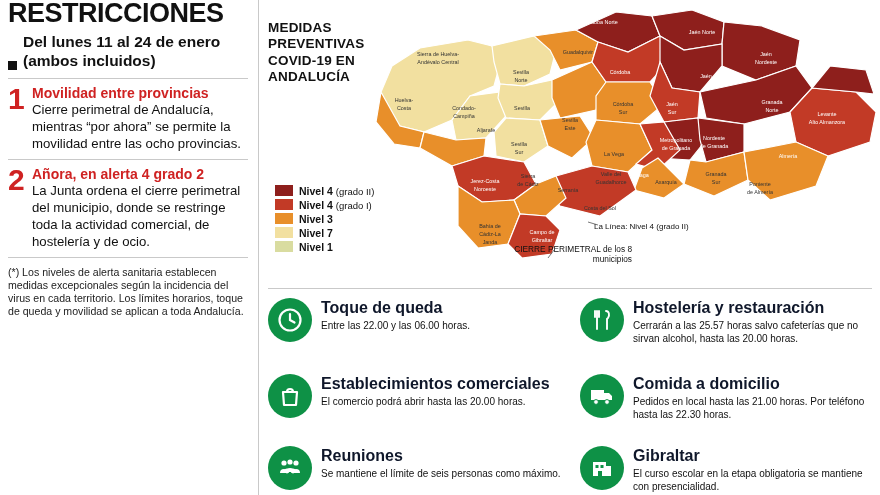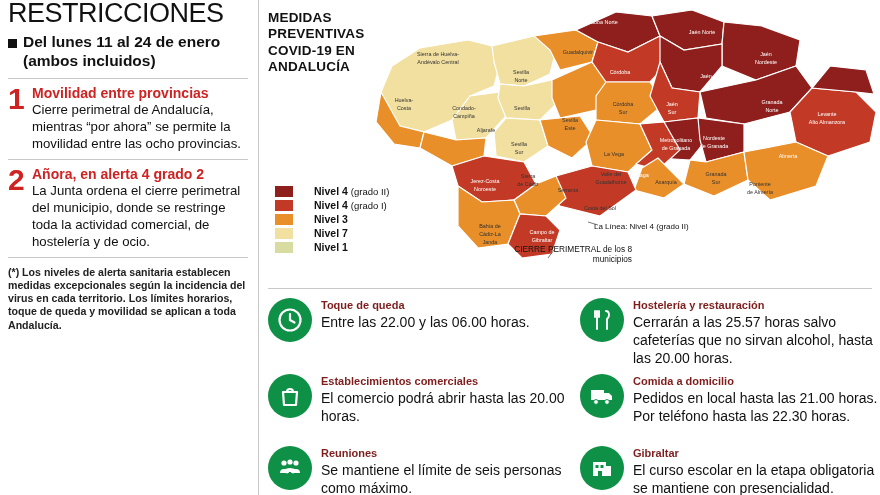--- a/index.html
+++ b/index.html
@@ -10,26 +10,26 @@
     color:#1a1a1a;
   }
   .page{position:relative;width:880px;height:495px;}
 
   
   .left{
     position:absolute;left:0;top:0;width:258px;height:495px;
     padding:0 10px 0 8px;box-sizing:border-box;
   }
   .title-restricciones{
-    font-size:27px;font-weight:normal;letter-spacing:-0.5px;
+    font-size:27px;font-weight:bold;letter-spacing:-0.5px;
     color:#111;margin:0 0 6px 0;line-height:1;
     padding-top:0;
   }
   .bullet-row{
-    display:flex;align-items:flex-start;gap:6px;margin-bottom:8px;
+    display:flex;align-items:flex-end;gap:6px;margin-bottom:8px;
   }
   .sq{
     width:9px;height:9px;background:#111;margin-top:6px;flex:0 0 auto;
   }
   .bullet-text{
     font-size:15.5px;font-weight:bold;line-height:1.2;color:#111;
   }
   .hr{
     height:1px;background:#c9c9c9;margin:6px 0 6px 0;
   }
@@ -42,44 +42,44 @@
   }
   .item-body{flex:1 1 auto;}
   .item-head{
     color:#cf2222;font-size:14px;font-weight:bold;line-height:1.15;
     margin-bottom:1px;
   }
   .item-text{
     font-size:13.2px;line-height:1.28;color:#111;
   }
   .footnote{
-    font-size:10.6px;line-height:1.25;color:#222;margin-top:8px;font-weight:bold;
+    font-size:10.6px;line-height:1.25;color:#222;margin-top:8px;
   }
 
   .vdiv{
     position:absolute;left:258px;top:0;width:1px;height:495px;background:#c9c9c9;
   }
 
   
   .medidas{
-    position:absolute;left:268px;top:10px;width:120px;
+    position:absolute;left:268px;top:20px;width:120px;
     font-size:13.5px;font-weight:bold;line-height:1.22;color:#111;
     letter-spacing:0.2px;
   }
 
   .maparea{
     position:absolute;left:268px;top:0;width:612px;height:288px;
   }
   .maparea svg{display:block;}
 
   
   .legend{
     position:absolute;left:275px;top:185px;
   }
-  .legrow{display:flex;align-items:flex-end;gap:21px;margin-bottom:2px;}
+  .legrow{display:flex;align-items:flex-start;gap:6px;margin-bottom:2px;}
   .legsw{width:18px;height:11px;display:block;border:0;}
   .leglbl{font-size:10.5px;color:#111;font-weight:bold;}
   .leglbl span{font-weight:normal;font-size:9.5px;}
 
   .cierre-note{
     position:absolute;left:512px;top:245px;width:120px;
     font-size:8.3px;line-height:1.2;color:#111;text-align:right;
   }
   .linea-note{
     position:absolute;left:594px;top:222px;
@@ -95,24 +95,24 @@
   }
   .cell{
     position:absolute;display:flex;gap:9px;align-items:flex-start;
   }
   .circ{
     width:44px;height:44px;border-radius:50%;background:#0e9146;
     flex:0 0 auto;display:flex;align-items:center;justify-content:center;
   }
   .cell-body{flex:1 1 auto;padding-top:1px;}
   .cell-title{
-    color:#7f1d1d;font-size:11px;font-weight:bold;line-height:1.1;margin-bottom:2px;
+    color:#0f172a;font-size:16px;font-weight:bold;line-height:1.1;margin-bottom:2px;
   }
   .cell-text{
-    font-size:14px;line-height:1.3;color:#111;
+    font-size:10px;line-height:1.3;color:#111;
   }
   .c1{left:0;top:0;width:300px;}
   .c2{left:0;top:76px;width:300px;}
   .c3{left:0;top:148px;width:300px;}
   .c4{left:312px;top:0;width:300px;}
   .c5{left:312px;top:76px;width:300px;}
   .c6{left:312px;top:148px;width:300px;}
 
   .lbl{font-size:5.4px;fill:#333;font-family:"Liberation Sans",sans-serif;text-anchor:middle;}
   .lblw{font-size:5.4px;fill:#fff;font-family:"Liberation Sans",sans-serif;text-anchor:middle;}

